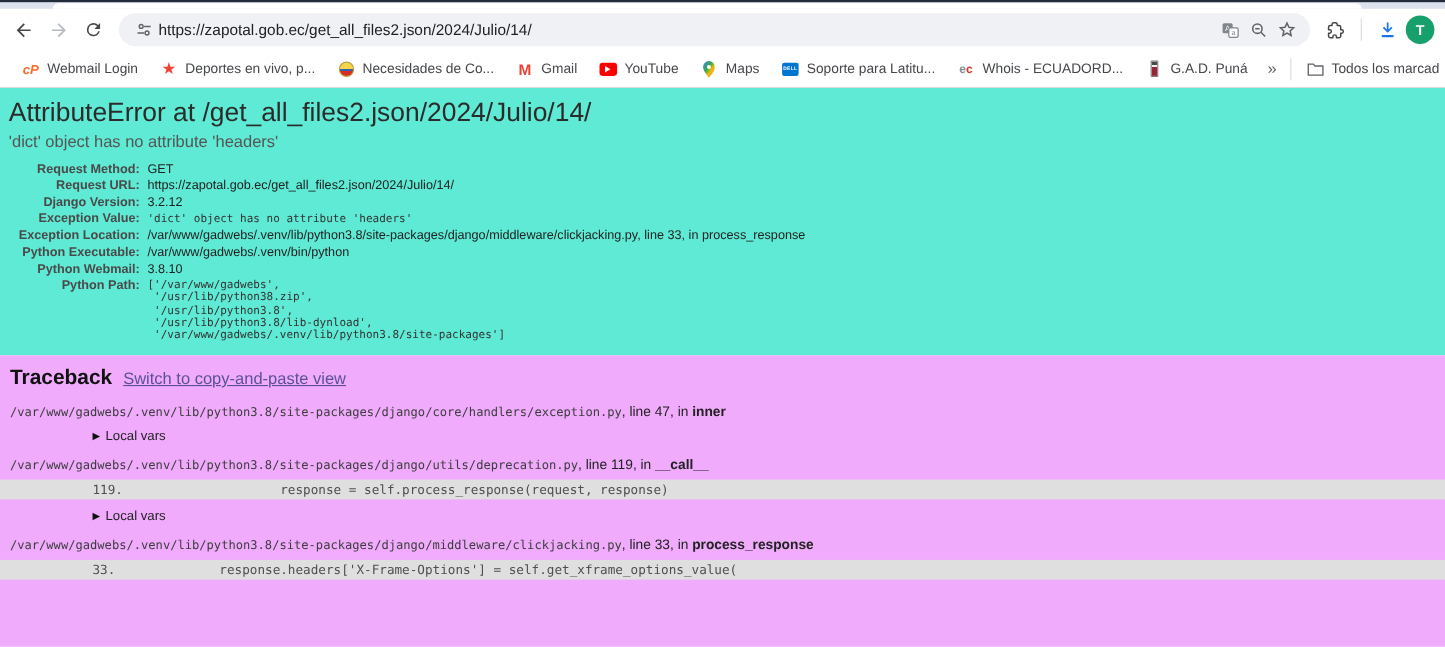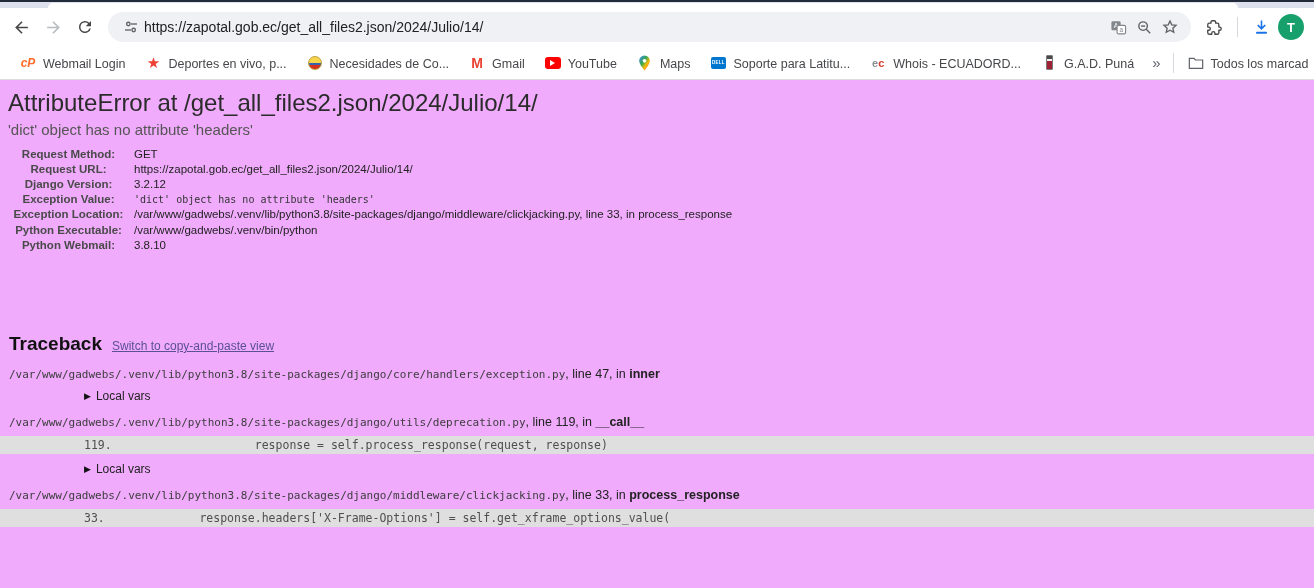--- a/index.html
+++ b/index.html
@@ -23,21 +23,21 @@
   .omnibox .url { flex:1; font-size:14px; color:#202124; white-space:nowrap; overflow:hidden; }
   .ob-icon { width:26px; height:26px; display:flex; align-items:center; justify-content:center;
              flex:0 0 auto; border-radius:50%; }
   .vsep { width:1px; height:20px; background:#d6d9de; margin:0 6px; flex:0 0 auto; }
   .avatar { width:26px; height:26px; border-radius:50%; background:#17a06b; color:#fff;
             font-size:13px; font-weight:bold; display:flex; align-items:center; justify-content:center; flex:0 0 auto; }
 
   
   .bookmarks { height:34px; background:#fff; border-bottom:1px solid #dadce0; display:flex;
                align-items:center; padding:0 8px 0 12px; gap:4px; overflow:hidden; white-space:nowrap; }
-  .bm { display:flex; align-items:flex-end; gap:7px; padding:4px 8px; border-radius:6px; flex:0 0 auto; }
+  .bm { display:flex; align-items:flex-start; gap:7px; padding:4px 8px; border-radius:6px; flex:0 0 auto; }
   .bm-label { font-size:12.5px; color:#45474a; }
   .bm-ico { width:16px; height:16px; display:flex; align-items:center; justify-content:center; flex:0 0 auto; }
   .ico-cpanel { color:#ff6c2c; font-weight:bold; font-style:italic; font-size:12px; }
   .ico-star { color:#ef4136; font-size:15px; line-height:1; }
   .ico-ecuador { width:14px; height:14px; border-radius:50%; border:1px solid #b9a23c;
                  background:linear-gradient(180deg,#f6d44c 0 46%,#3563ae 46% 66%,#d62f1f 66% 100%); }
   .ico-gmail { color:#ea4335; font-weight:bold; font-size:14px; line-height:1; }
   .ico-youtube { width:17px; height:12px; background:#f00; border-radius:3px; display:flex;
                  align-items:center; justify-content:center; }
   .ico-youtube i { width:0; height:0; border-left:5px solid #fff; border-top:3.5px solid transparent;
@@ -46,35 +46,35 @@
               font-size:4.5px; font-weight:bold; display:flex; align-items:center; justify-content:center; letter-spacing:.3px; }
   .ico-nic { font-size:11px; font-weight:bold; }
   .ico-nic .g { color:#8b8f96; } .ico-nic .r { color:#d63a2f; }
   .ico-puna { width:7px; height:15px; border-radius:1px;
               background:linear-gradient(180deg,#4a4a4a 0 22%,#f2f2f2 22% 36%,#9d2235 36% 100%);
               border:0.5px solid #7a7a7a; }
   .bm-chevrons { font-size:15px; color:#5f6368; padding:0 6px; flex:0 0 auto; }
   .bm-right { display:flex; align-items:center; margin-left:auto; flex:0 0 auto; }
 
   
-  .summary { height:243px; background:#f0abfc; padding:9px 12px 0 8px; overflow:hidden; }
+  .summary { height:243px; background:#5eead4; padding:9px 12px 0 8px; overflow:hidden; }
   .summary h1 { font-size:24px; font-weight:normal; color:#2b2b2b; line-height:1.15; margin-bottom:4px; }
   .summary h2 { font-size:15px; font-weight:normal; color:#555; margin-bottom:9px; }
   table.meta { border-collapse:collapse; margin-left:2px; }
-  table.meta th { vertical-align:top; font-size:11.5px; color:#4a4a4a;
+  table.meta th { text-align:right; vertical-align:top; font-size:11.5px; color:#4a4a4a;
                   font-weight:bold; width:124px; padding:1px 7px 1px 0; white-space:nowrap; line-height:1.15; }
   table.meta td { font-size:11.5px; color:#222; padding:1px 0; line-height:1.15; }
   table.meta td.mono { font-family:"DejaVu Sans Mono", monospace; font-size:10px; color:#333; }
   table.meta td pre { font-family:"DejaVu Sans Mono", monospace; font-size:10px; color:#333;
                       line-height:1.12; margin:0; }
 
   .traceback { height:290px; background:#f0abfc; border-bottom:1px solid #c8c8c8; overflow:hidden; }
   .tb-head { display:flex; align-items:baseline; gap:10px; margin:10px 0 0 9px; }
   .tb-head h2 { font-size:19px; font-weight:bold; color:#111; }
-  .tb-head a { font-size:12px; color:#5b5096; text-decoration:underline; }
+  .tb-head a { font-size:15px; color:#5b5096; text-decoration:underline; }
   .frame-path { margin:12px 0 0 9px; font-size:12.5px; color:#222; }
   .frame-path .fpath { font-family:"DejaVu Sans Mono", monospace; font-size:11px; color:#3d3d3d; }
   .frame-path .ffunc { font-weight:bold; }
   .context-line { margin-top:7px; background:#dfdfdf; padding:2px 0; display:flex;
                   font-family:"DejaVu Sans Mono", monospace; font-size:11.5px; color:#4f4f4f; }
   .context-line .lineno { margin-left:84px; min-width:60px; flex:0 0 auto; }
   .context-line .code { white-space:pre; }
   .localvars { margin:8px 0 0 84px; font-size:12px; color:#222; display:flex; align-items:center; gap:5px; }
   .localvars .tri { font-size:9px; color:#111; }
 
@@ -257,20 +257,30 @@
           <td>/var/www/gadwebs/.venv/lib/python3.8/site-packages/django/middleware/clickjacking.py, line 33, in process_response</td>
         </tr>
     <tr>
           <th>Python Executable:</th>
           <td>/var/www/gadwebs/.venv/bin/python</td>
         </tr>
     <tr>
           <th>Python Webmail:</th>
           <td>3.8.10</td>
         </tr>
+    <tr>
+          <th>Python Path:</th>
+          <td>
+            <pre>['/var/www/gadwebs',
+ '/usr/lib/python38.zip',
+ '/usr/lib/python3.8',
+ '/usr/lib/python3.8/lib-dynload',
+ '/var/www/gadwebs/.venv/lib/python3.8/site-packages']</pre>
+          </td>
+        </tr>
 
   </tbody>
     </table>
 </div>
 
 <div class="traceback">
   <div class="tb-head">
     <h2>Traceback</h2>
     <a href="#">Switch to copy-and-paste view</a>
   </div>

